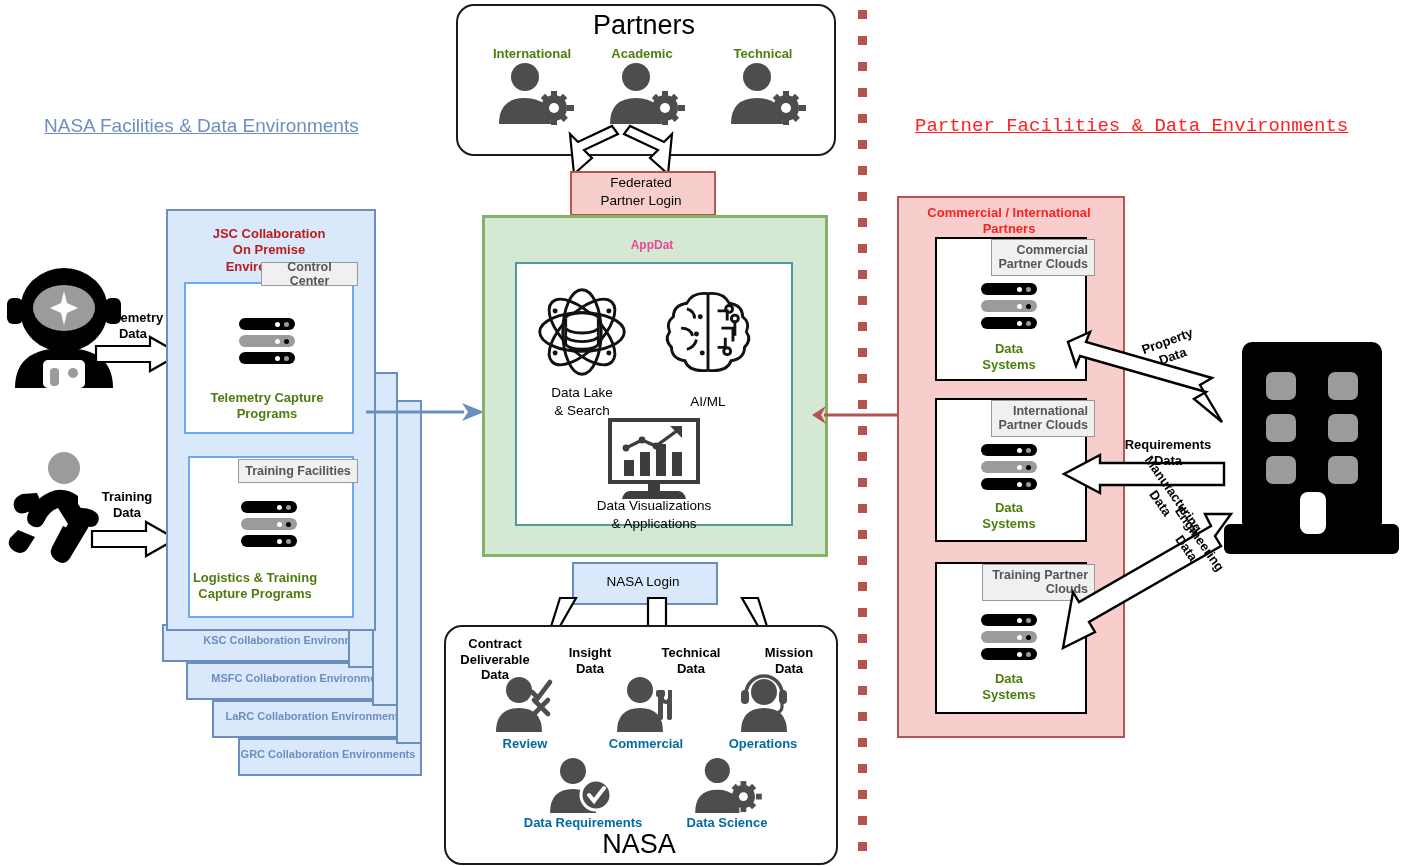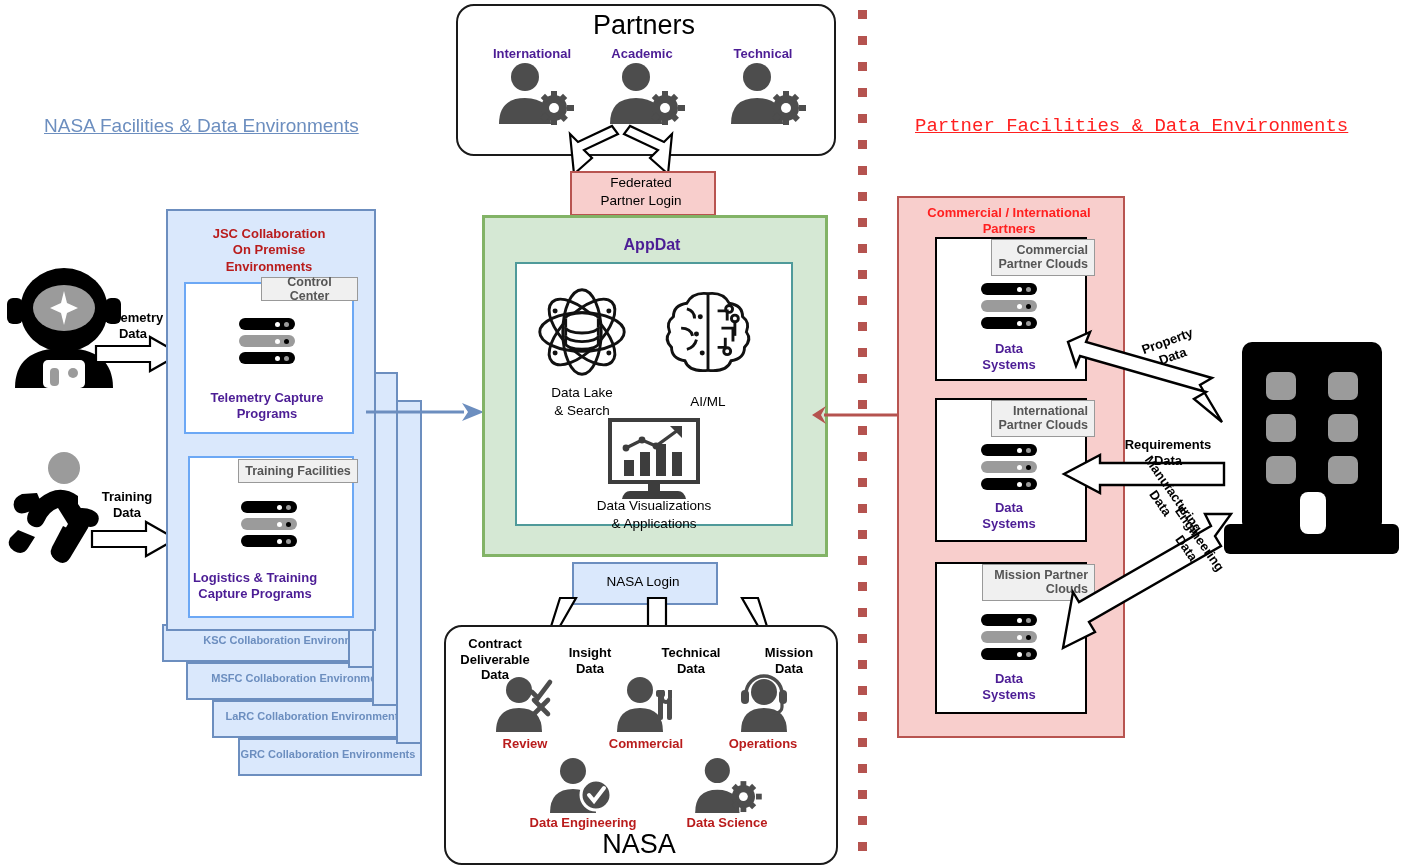--- a/index.html
+++ b/index.html
@@ -19,24 +19,24 @@
   .box-red{background:#f8cecc;border:2px solid #b85450;}
   .box-green{background:#d5e8d4;border:3px solid #82b366;}
   .box-teal{background:#fff;border:2px solid #4f9a9a;}
   .box-white-k{background:#fff;border:2px solid #000;}
   .tag{background:#f0f0f0;border:1px solid #999;color:#555;font-weight:bold;
        font-size:12.5px;line-height:1.15;padding:3px 6px;box-sizing:border-box;}
   .rounded-k{border:2px solid #1a1a1a;border-radius:18px;background:#fff;}
 
   .lbl-blue{color:#b91c1c;font-weight:bold;font-size:13px;line-height:1.25;}
   .lbl-blue-sm{color:#6c8ebf;font-weight:bold;font-size:11px;line-height:1.2;}
-  .lbl-k{color:#4c1d95;font-weight:bold;font-size:13px;line-height:1.25;}
-  .lbl-gray{color:#b91c1c;font-weight:bold;font-size:13px;line-height:1.25;}
+  .lbl-k{color:#4d7c0f;font-weight:bold;font-size:13px;line-height:1.25;}
+  .lbl-gray{color:#0369a1;font-weight:bold;font-size:13px;line-height:1.25;}
   .lbl-plain{color:#000;font-size:13.5px;line-height:1.3;}
-  .lbl-green{color:#4c1d95;font-weight:bold;font-size:16px;}
+  .lbl-green{color:#ec4899;font-weight:bold;font-size:12px;}
   .lbl-red{color:#ff2020;font-weight:bold;font-size:13px;line-height:1.25;}
 
   .big-title{font-size:27px;color:#000;}
   .arrow-lbl{font-weight:bold;font-size:13px;line-height:1.2;color:#000;
              text-align:center;white-space:pre-line;}
 
   
   .rack{width:56px;height:46px;position:relative;}
   .rack i{position:absolute;left:0;width:56px;height:12px;border-radius:6px;display:block;}
   .rack i:nth-child(1){top:0;background:#000;}
@@ -110,21 +110,21 @@
 <div class="abs box-blue" style="left:372px;top:372px;width:22px;height:330px;"></div>
 <div class="abs box-blue" style="left:348px;top:322px;width:22px;height:342px;"></div>
 <div class="abs box-blue" style="left:324px;top:272px;width:22px;height:354px;"></div>
 
 <div class="abs box-blue" style="left:166px;top:209px;width:206px;height:418px;"></div>
 <div class="abs lbl-blue" style="left:166px;top:226px;width:206px;text-align:center;white-space:pre-line;">JSC Collaboration
 On Premise
 Environments</div>
 
 <div class="abs box-blue-lite" style="left:184px;top:282px;width:166px;height:148px;"></div>
-<div class="abs tag ctr" style="left:261px;top:277px;width:97px;height:24px;">Control Center</div>
+<div class="abs tag ctr" style="left:261px;top:262px;width:97px;height:24px;">Control Center</div>
 <div class="abs" style="left:239px;top:318px;">
   <div class="rack">
       <i></i>
       <i></i>
       <i></i>
     <b style="left:36px;top:3.5px;background:#fff;"></b>
       <b style="left:45px;top:3.5px;background:#9b9b9b;"></b>
     <b style="left:36px;top:20.5px;background:#fff;"></b>
       <b style="left:45px;top:20.5px;background:#000;"></b>
     <b style="left:36px;top:37.5px;background:#fff;"></b>
@@ -377,21 +377,21 @@
 <div class="abs lbl-gray ctr" style="left:714px;top:736px;width:98px;height:16px;">Operations</div>
 
 <div class="abs" style="left:548px;top:757px;">
   <svg width="66" height="56" viewBox="0 0 66 56">
     <circle cx="25" cy="14" r="13" fill="#4d4d4d"></circle>
     <path d="M2 56 q0-24 23-24 q23 0 23 24 z" fill="#4d4d4d"></path>
     <circle cx="48" cy="38" r="15" fill="#4d4d4d" stroke="#fff" stroke-width="3"></circle>
     <polyline points="41,38 46,44 56,31" fill="none" stroke="#fff" stroke-width="4" stroke-linecap="round"></polyline>
   </svg>
 </div>
-<div class="abs lbl-gray ctr" style="left:512px;top:815px;width:142px;height:16px;">Data Engineering</div>
+<div class="abs lbl-gray ctr" style="left:512px;top:815px;width:142px;height:16px;">Data Requirements</div>
 
 <div class="abs" style="left:692px;top:757px;">
   <svg width="70" height="56" viewBox="0 0 70 58">
     <circle cx="25" cy="14" r="13" fill="#4d4d4d"></circle>
     <path d="M2 58 q0-24 23-24 q23 0 23 24 z" fill="#4d4d4d"></path>
     <g fill="#4d4d4d" transform="translate(40,26)">
       <circle cx="12" cy="15" r="12"></circle>
       <g>
           <rect x="9" y="-1" width="6" height="6"></rect>
           <rect x="9" y="25" width="6" height="6"></rect>
@@ -446,21 +446,21 @@
     <b style="left:36px;top:20.5px;background:#fff;"></b>
       <b style="left:45px;top:20.5px;background:#000;"></b>
     <b style="left:36px;top:37.5px;background:#fff;"></b>
       <b style="left:45px;top:37.5px;background:#9b9b9b;"></b>
   </div>
 </div>
 <div class="abs lbl-k" style="left:935px;top:500px;width:148px;text-align:center;white-space:pre-line;">Data
 Systems</div>
 
 <div class="abs box-white-k" style="left:935px;top:562px;width:148px;height:148px;"></div>
-<div class="abs tag" style="left:982px;top:564px;width:113px;text-align:right;">Mission Partner
+<div class="abs tag" style="left:982px;top:564px;width:113px;text-align:right;">Training Partner
 Clouds</div>
 <div class="abs" style="left:981px;top:614px;">
   <div class="rack">
       <i></i>
       <i></i>
       <i></i>
     <b style="left:36px;top:3.5px;background:#fff;"></b>
       <b style="left:45px;top:3.5px;background:#9b9b9b;"></b>
     <b style="left:36px;top:20.5px;background:#fff;"></b>
       <b style="left:45px;top:20.5px;background:#000;"></b>

